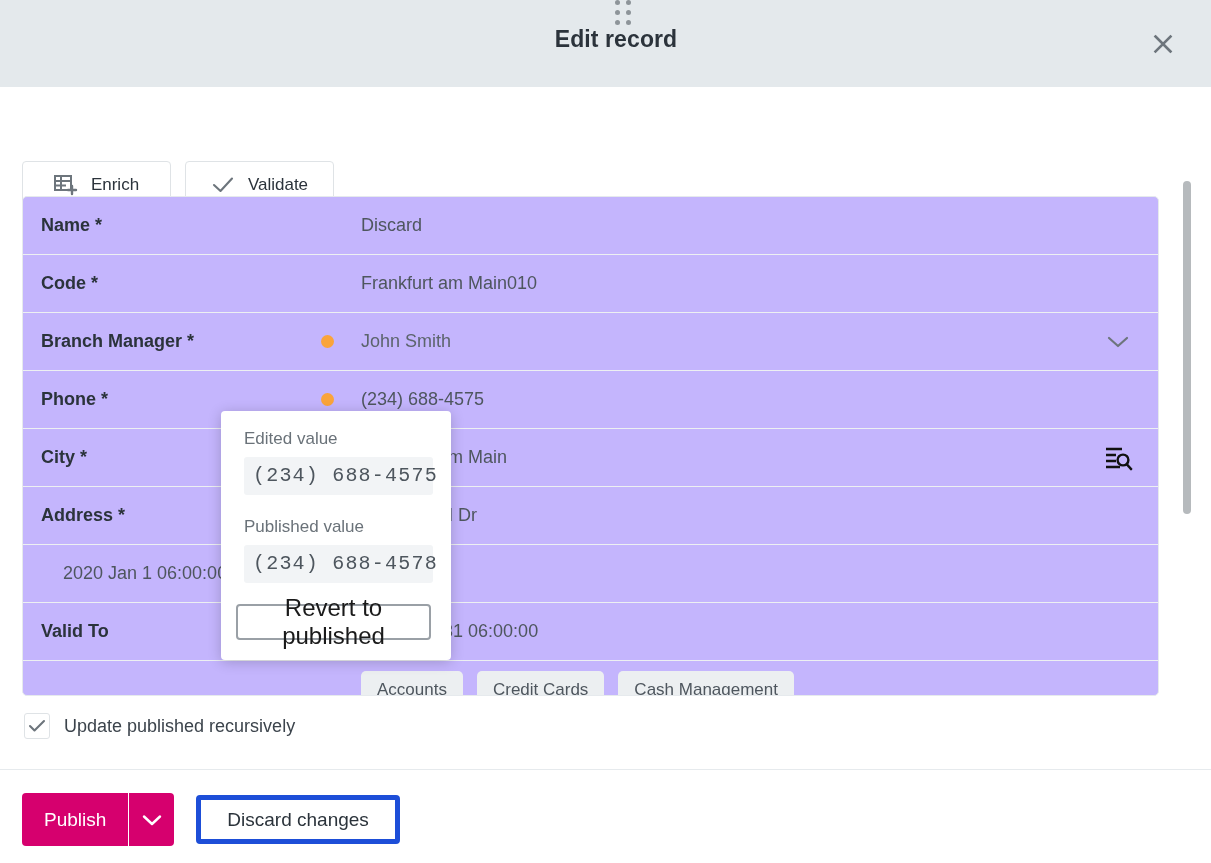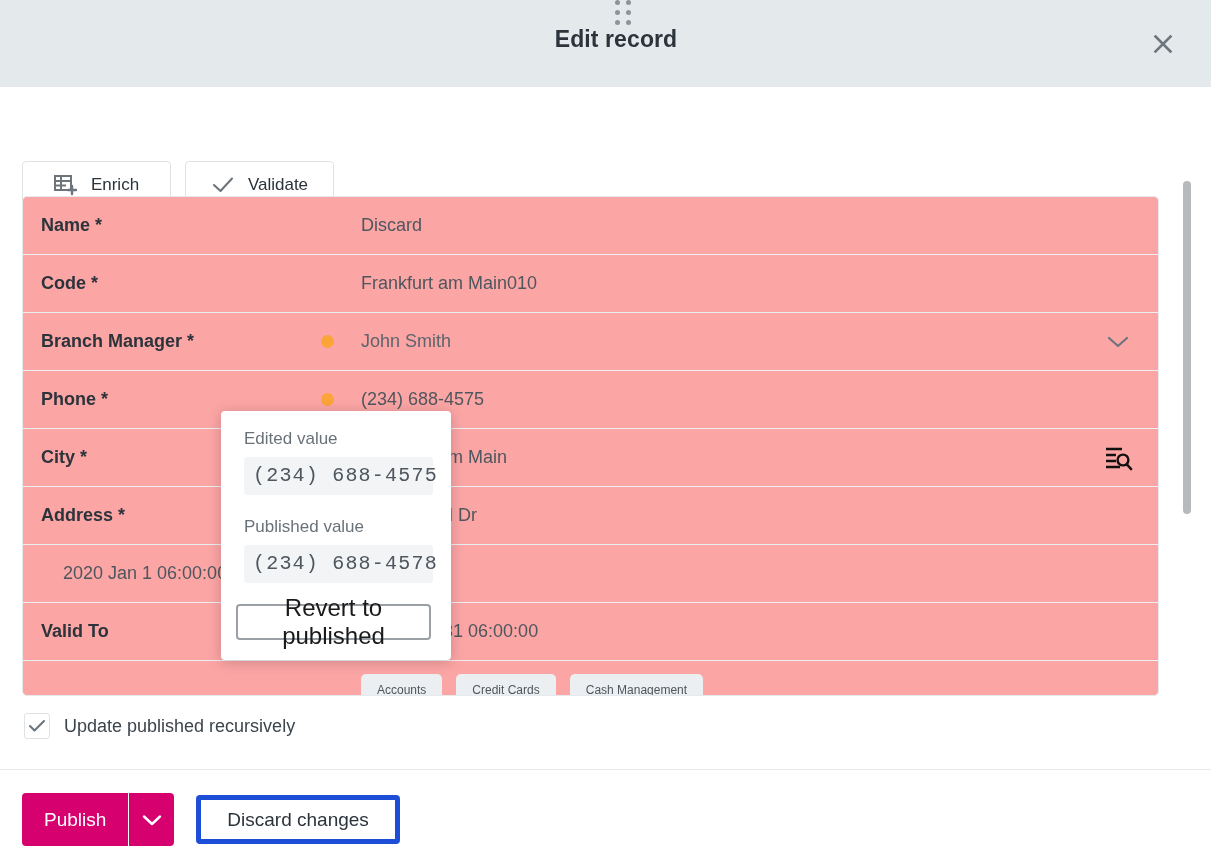--- a/index.html
+++ b/index.html
@@ -88,21 +88,21 @@
     font-family: "Liberation Sans", sans-serif;
   }
   .tool-btn .ic { display: flex; align-items: center; }
 
   
   .form-card {
     position: absolute;
     top: 196px; left: 22px;
     width: 1137px;
     height: 500px;
-    background: #fca5a5;
+    background: #c4b5fd;
     border: 1px solid #e6eaed;
     border-radius: 5px;
     overflow: hidden;
   }
   .form-row {
     position: relative;
     height: 58px;
     border-bottom: 1px solid #edf0f2;
     display: flex;
     align-items: center;
@@ -155,21 +155,21 @@
   .chips-wrap {
     margin-left: 338px;
     display: flex;
     gap: 14px;
     align-items: flex-start;
   }
   .chip {
     background: #eceff1;
     border-radius: 5px;
     padding: 9px 16px 10px 16px;
-    font-size: 12px;
+    font-size: 17px;
     color: #4e565e;
     white-space: nowrap;
     cursor: pointer;
   }
 
   
   .scrollbar-track {
     position: absolute;
     top: 196px;
     left: 1183px;

